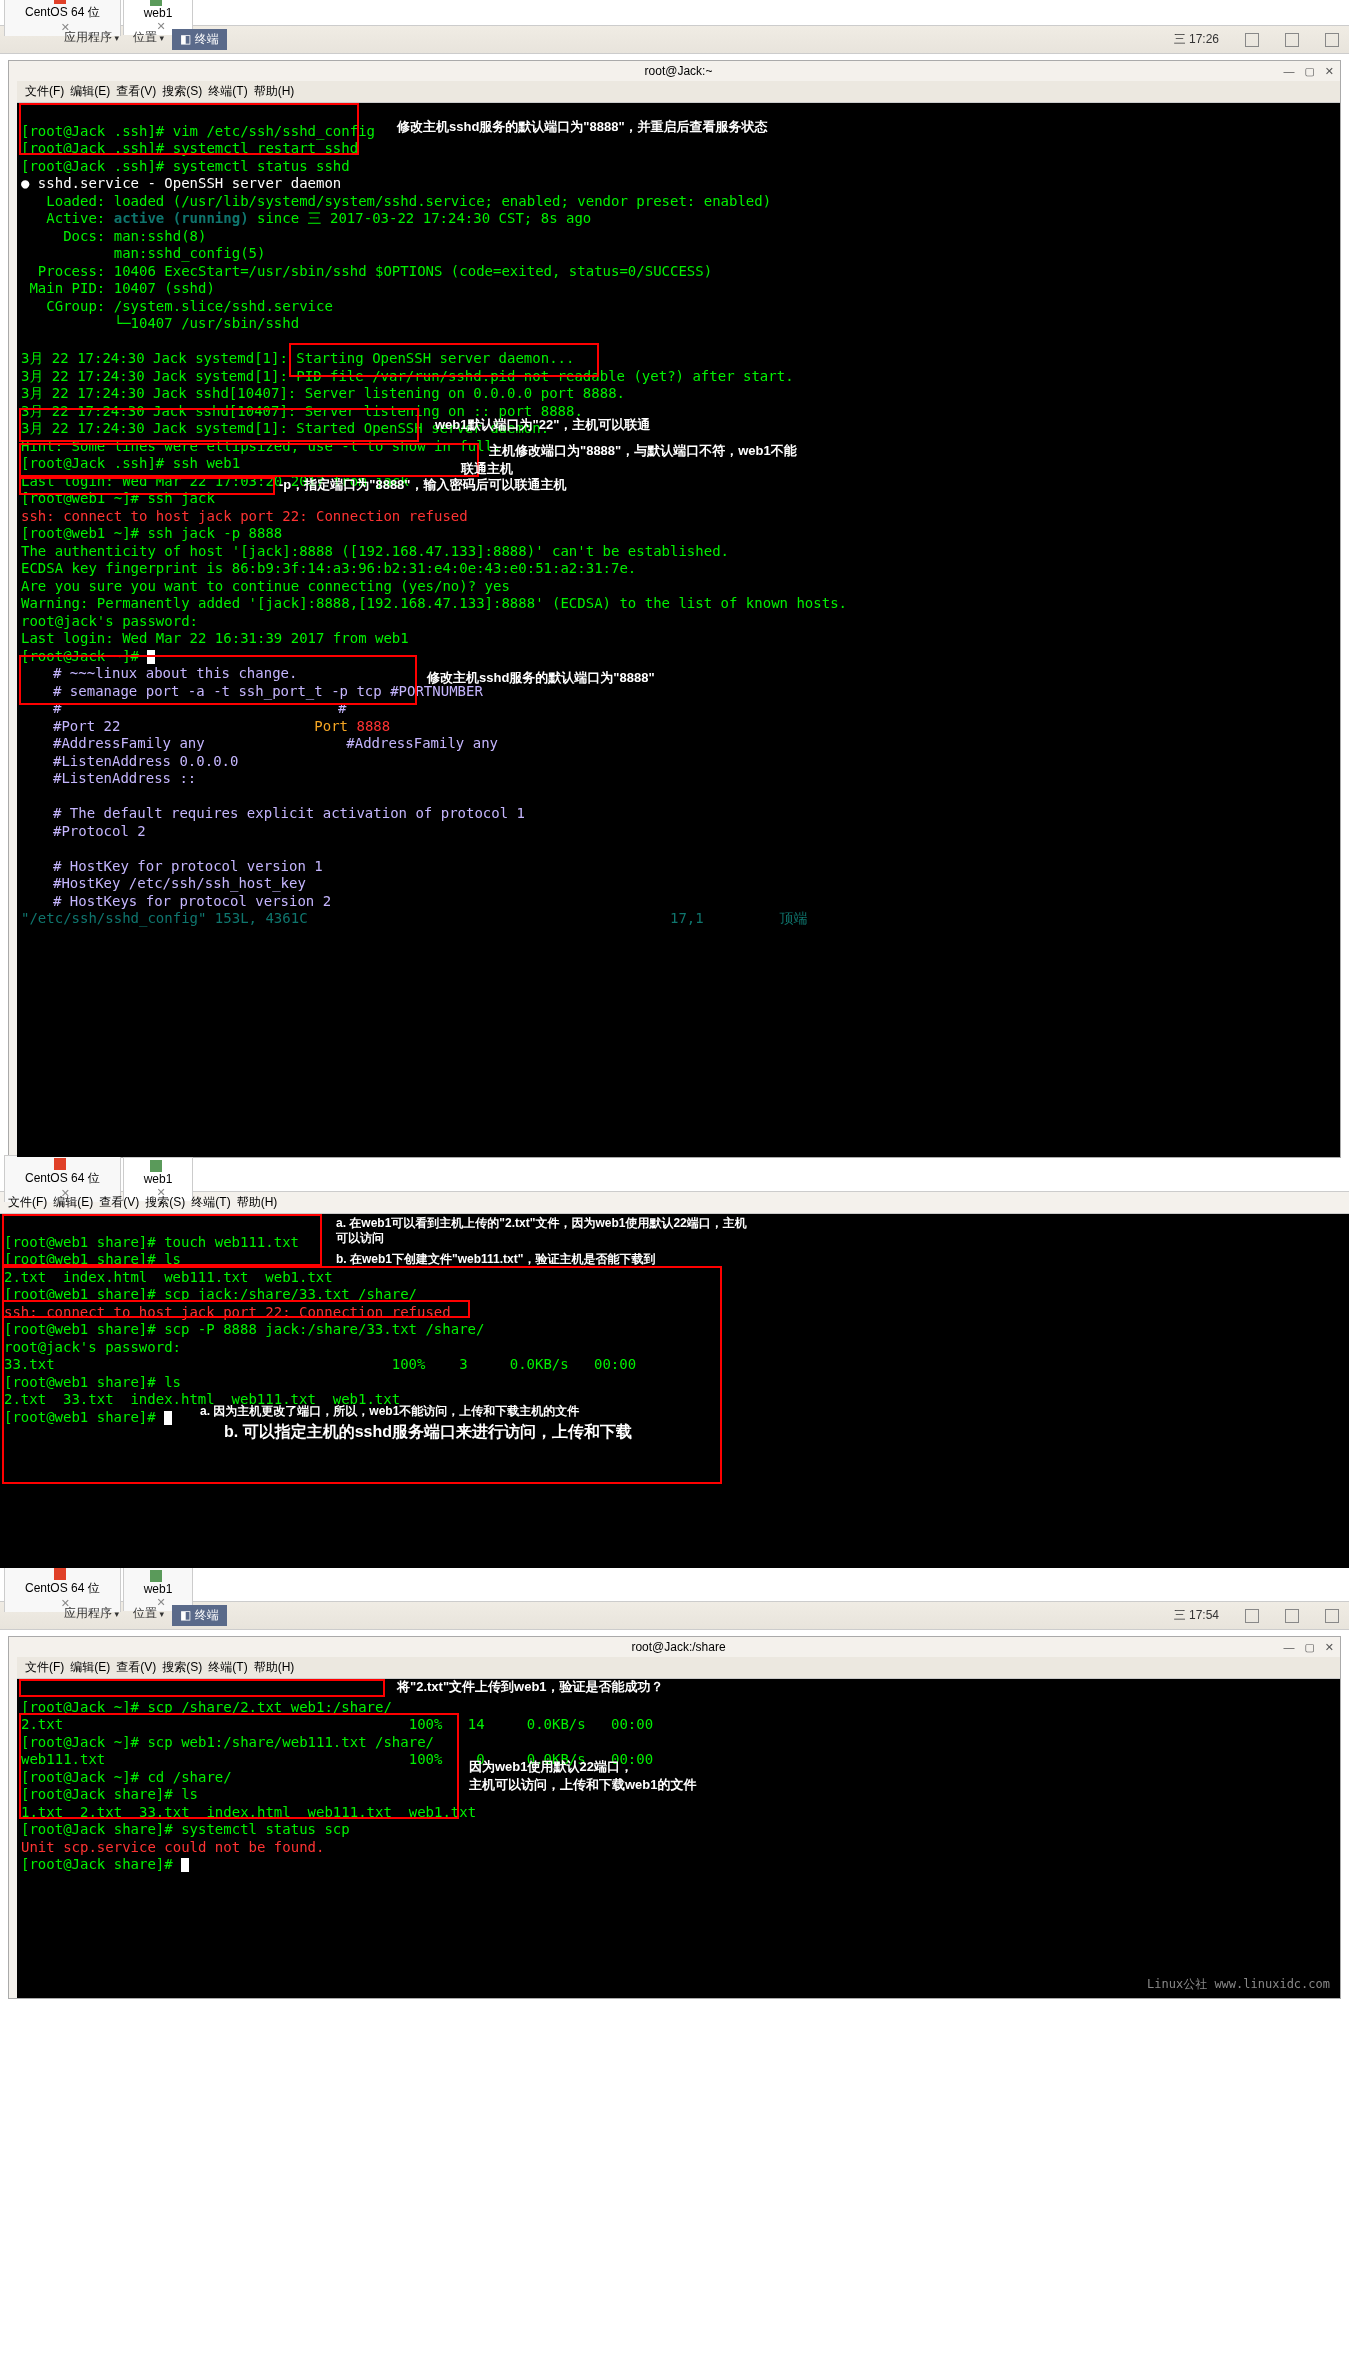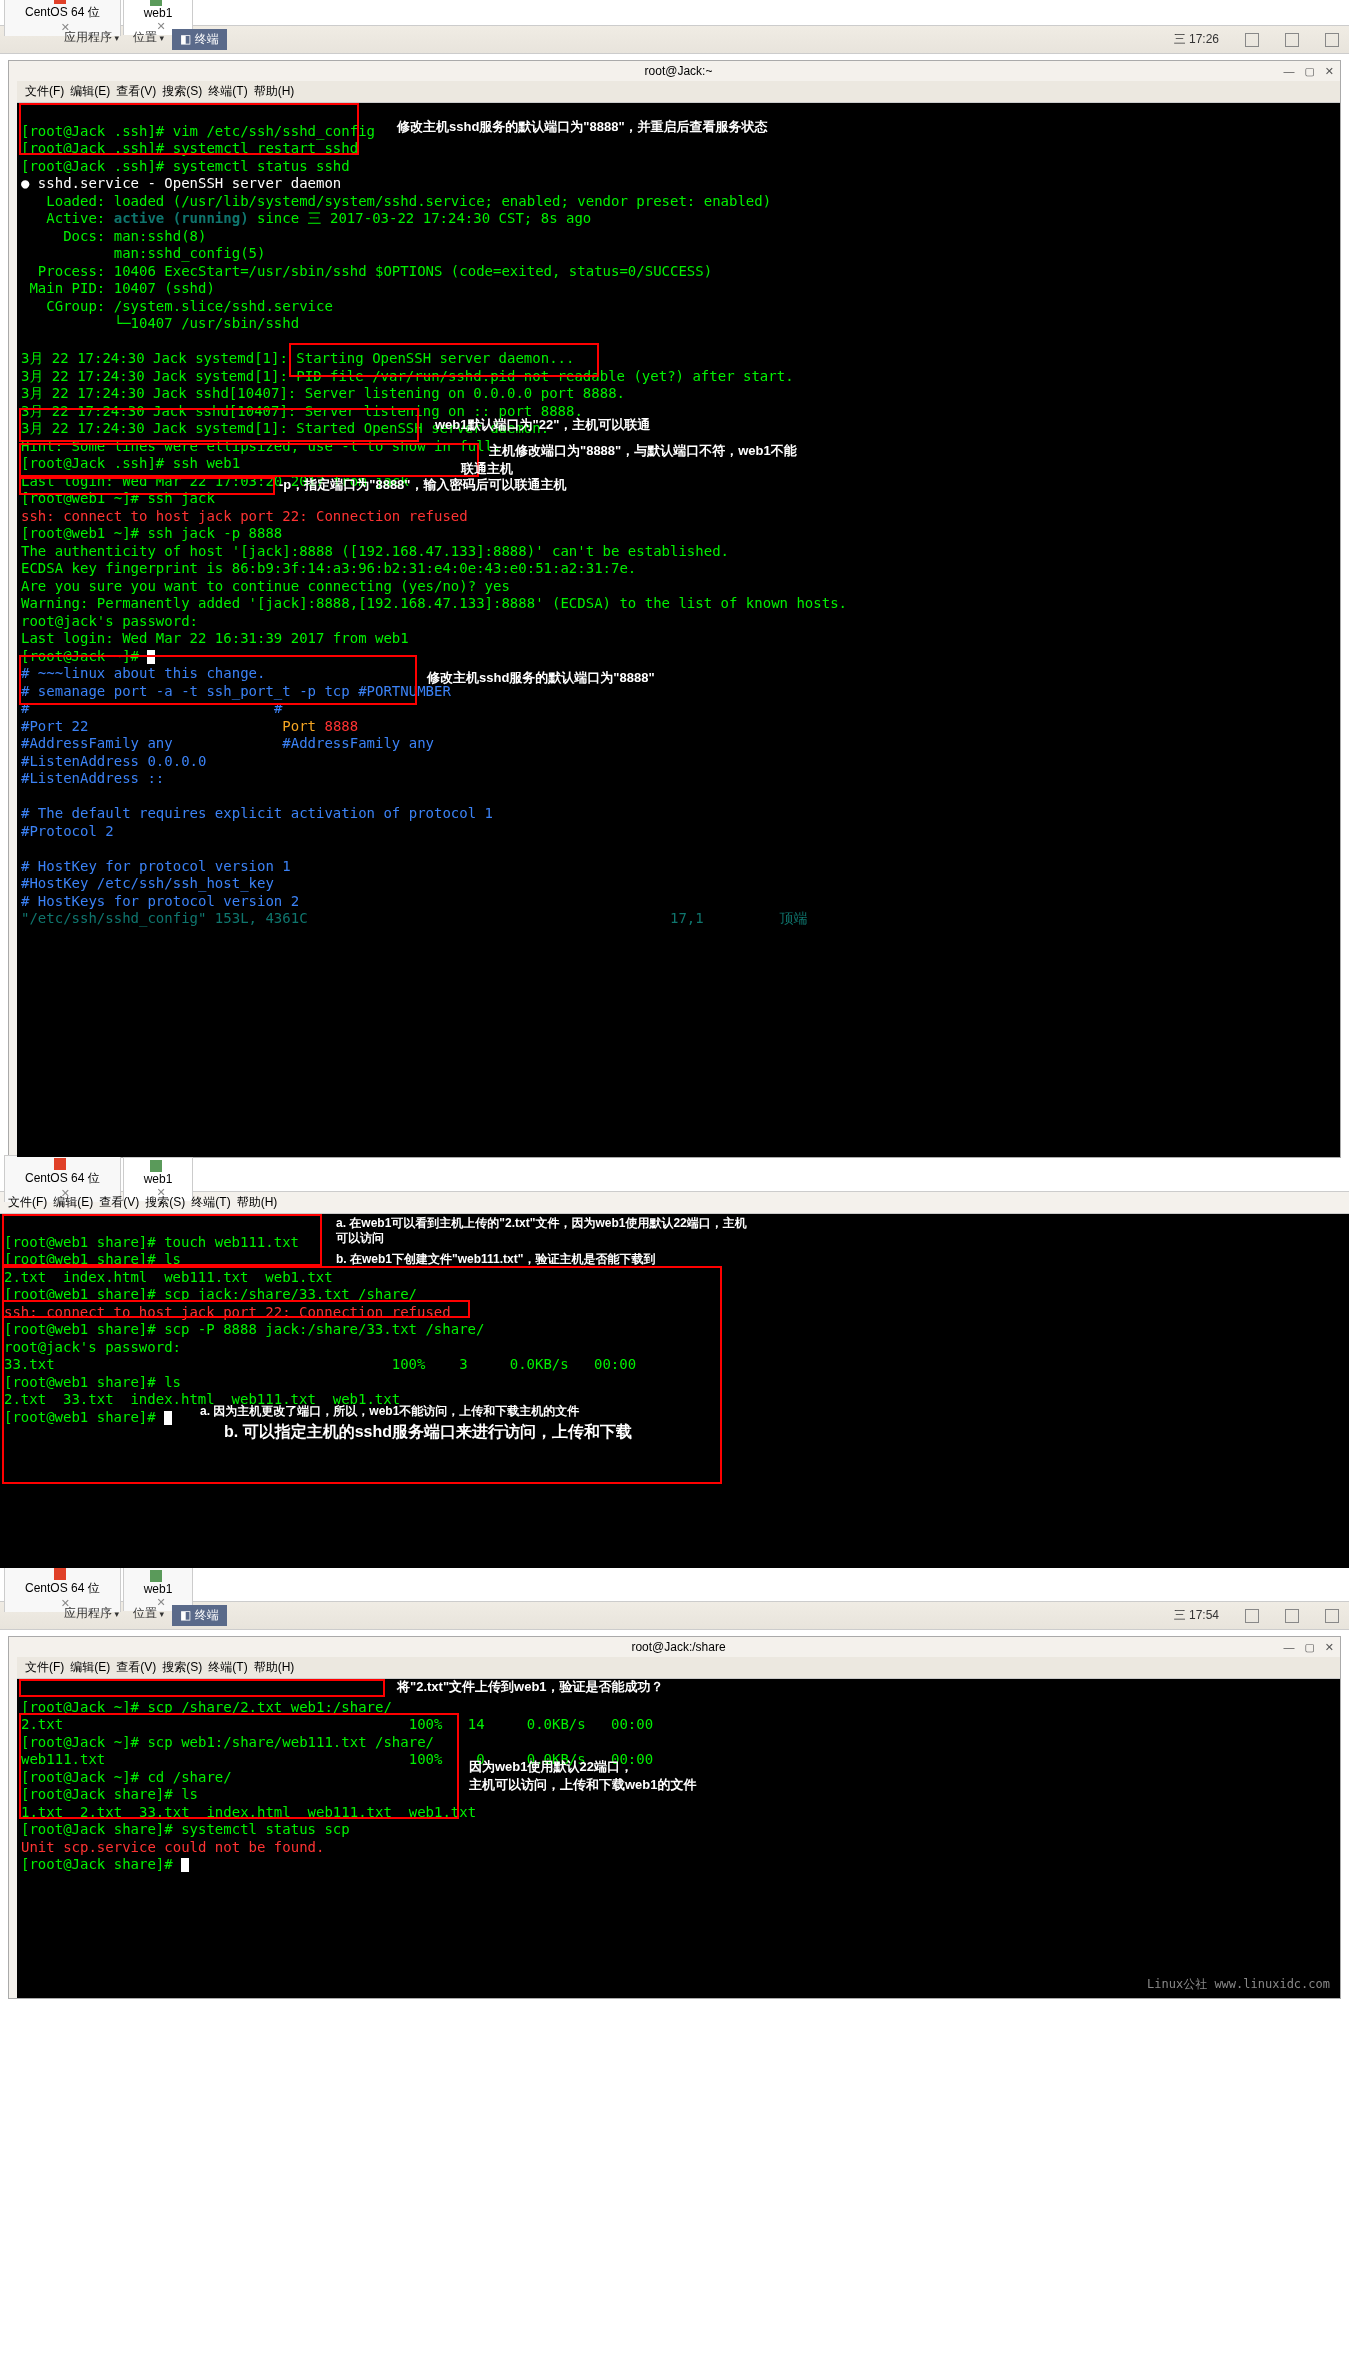--- a/index.html
+++ b/index.html
@@ -19,21 +19,21 @@
   .window-frame { margin: 6px 8px; border:1px solid #aaa; background:#f4f1ec;padding-left:8px; }
   .window-title { text-align:center; font-size:12px; padding:3px 0; position:relative;}
   .window-ctrl { position:absolute; right:6px; top:4px; display:flex; gap:10px; font-size:11px; color:#555;}
   .menu-bar { display:flex; gap:2px; padding:2px 6px; font-size:12px; background:#ece8e0; border-bottom:1px solid #ccc;}
   .menu-bar span { padding:0 2px; }
   .terminal { background:#000; color:#00f000; font-family: "DejaVu Sans Mono", monospace; font-size:14px; line-height:1.25; padding: 2px 4px; white-space: pre; position:relative;}
   .red { color:#f33; }
   .grn { color:#0f766e; }
   .wht { color:#fff; }
   .ora { color:#f5a623; }
-  .blu { color:#3b82f6; }
+  .blu { color:#c4b5fd;margin-left:32px; }
   .highlight-box { position:absolute; border:2px solid red; pointer-events:none;}
   .section { margin-bottom:8px;}
   .float-label { position:absolute; color:#fff; font-family:"Microsoft YaHei",sans-serif; font-size:13px; font-weight:bold;}
   .cursor { display:inline-block; width:8px; height:14px; background:#fff; vertical-align:text-bottom;}
   .watermark { position:absolute; right:10px; bottom:6px; color:#888; font-size:12px;}
 </style>
 </head>
 <body>
 
 <div class="section">

